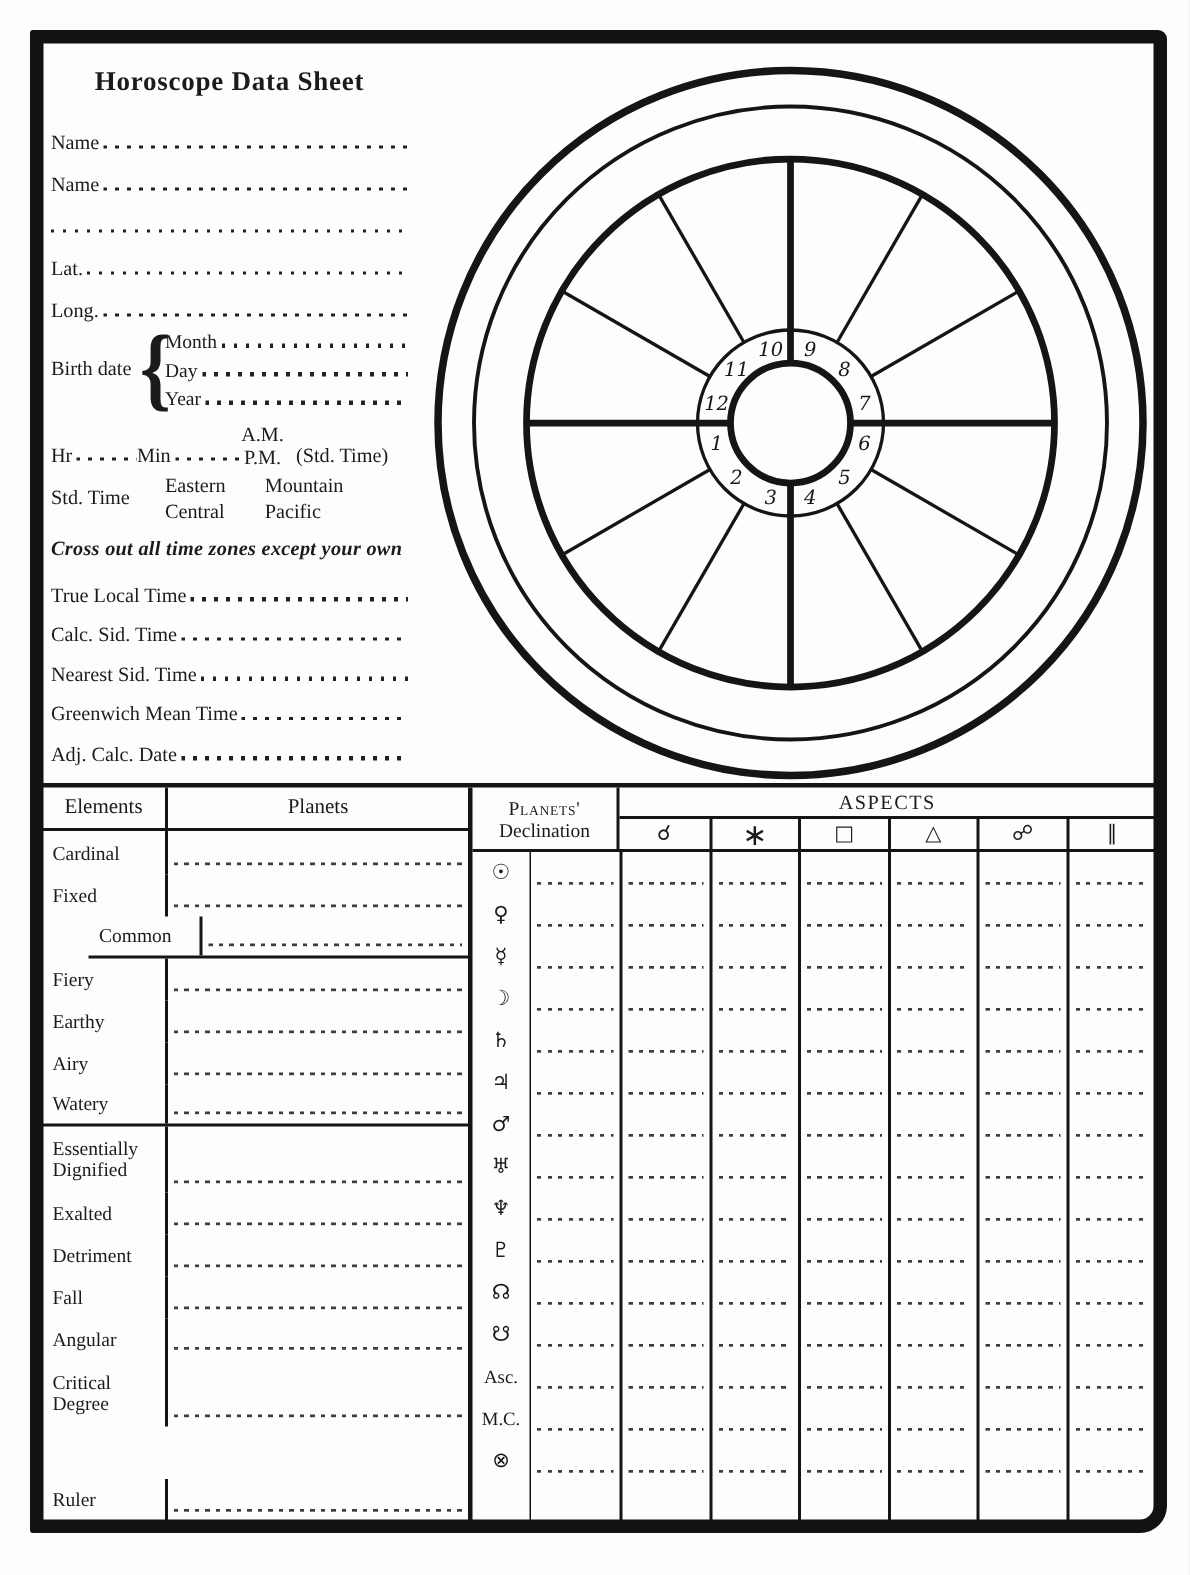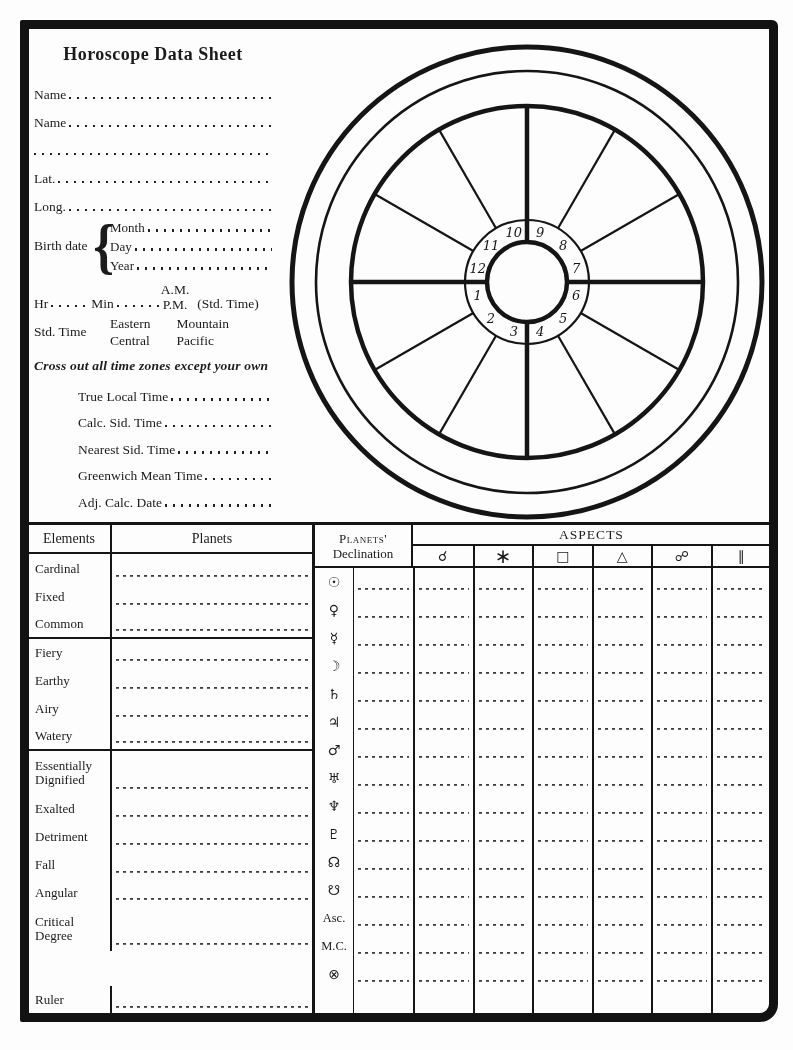--- a/index.html
+++ b/index.html
@@ -36,21 +36,21 @@
   .ampm-block { display:flex; align-items:flex-end; height:36px; font-size:13.5px; }
   .ampm-stack { display:flex; flex-direction:column; align-items:center; line-height:15px; }
   .stdsuffix { white-space:nowrap; margin-left:8px; }
 
   .stz-block { display:flex; align-items:center; height:40px; font-size:13.5px; }
   .stz-label { width:76px; }
   .stz-col { line-height:17px; margin-right:26px; }
 
   .note-italic { font-style:italic; font-weight:600; font-size:13.5px; height:27px;
                  display:flex; align-items:center; letter-spacing:.2px; }
-  .frow.h26 { height:26.5px;margin-left:44px; }
+  .frow.h26 { height:26.5px; }
 
   
   .wheel-wrap { position:absolute; left:284px; top:41px; z-index:1; }
 
   
   .dtable {
     position:absolute; left:28px; top:522px; width:742px; height:492px;
     border-top:3px solid #151515; display:flex; z-index:2;
     font-size:13px;
   }
@@ -233,21 +233,21 @@
       </div>
       <div id="left-rows" style="display:flex;flex-direction:column;flex:1" data-name="element-rows">
           <div class="trow-l" data-name="element-row" style="height: 29px;">
             <div class="el-cell" data-name="element-label">Cardinal</div>
             <div class="pl-cell dotcell" data-name="planets-entry-line"></div>
           </div>
           <div class="trow-l" data-name="element-row" style="height: 28px;">
             <div class="el-cell" data-name="element-label">Fixed</div>
             <div class="pl-cell dotcell" data-name="planets-entry-line"></div>
           </div>
-          <div class="trow-l sep" data-name="element-row" style="height: 28px;">
+          <div class="trow-l sep" data-name="element-row" style="height: 28px; margin-left: 31px;">
             <div class="el-cell" data-name="element-label">Common</div>
             <div class="pl-cell dotcell" data-name="planets-entry-line"></div>
           </div>
           <div class="trow-l" data-name="element-row" style="height: 28px;">
             <div class="el-cell" data-name="element-label">Fiery</div>
             <div class="pl-cell dotcell" data-name="planets-entry-line"></div>
           </div>
           <div class="trow-l" data-name="element-row" style="height: 28px;">
             <div class="el-cell" data-name="element-label">Earthy</div>
             <div class="pl-cell dotcell" data-name="planets-entry-line"></div>

